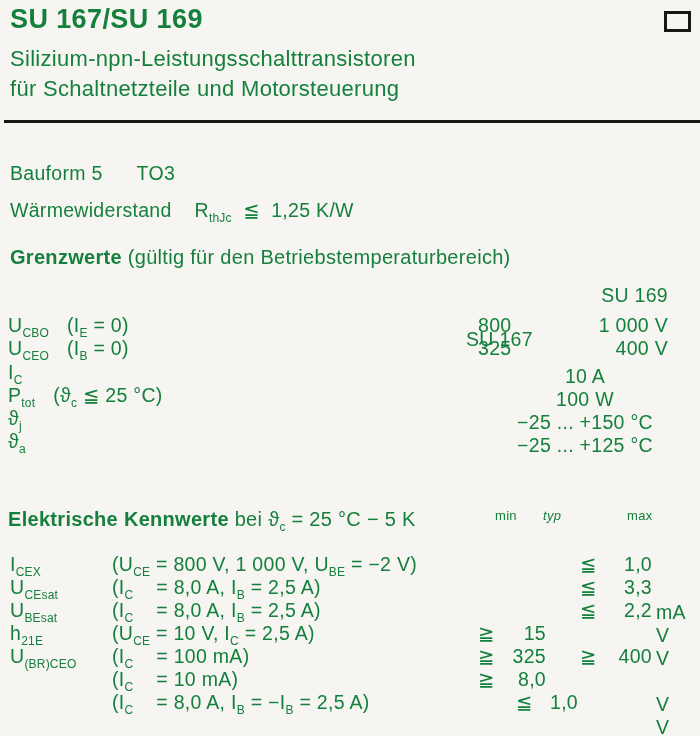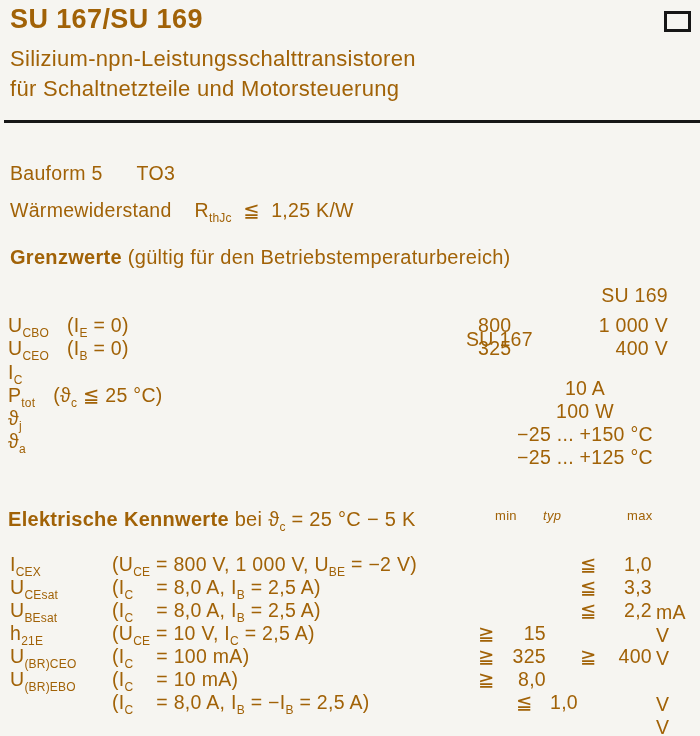--- a/index.html
+++ b/index.html
@@ -1,19 +1,19 @@
 <!DOCTYPE html>
 <html><head>
 <meta charset="utf-8">
 <style>
   html,body{margin:0;padding:0;}
   body{width:700px;height:736px;overflow:hidden;background:#e9e8e4;}
   .page{
     position:relative;width:700px;height:736px;
-    background:#f6f5f1;color:#a16207;
+    background:#f6f5f1;color:#15803d;
     font-family:"Liberation Sans",sans-serif;
     -webkit-font-smoothing:antialiased;
   }
   sub{font-size:12px;line-height:0;letter-spacing:0.2px;}
   .abs{position:absolute;}
   .pre{white-space:pre;}
   .b{font-weight:700;}
 
   .title{left:10px;top:4px;font-size:27px;font-weight:700;letter-spacing:0.4px;}
   .corner-box{left:664px;top:11px;width:21px;height:15px;border:3px solid #161616;background:transparent;}
@@ -31,21 +31,21 @@
 
   .gtable{left:8px;top:284px;width:684px;font-size:19.5px;letter-spacing:0.3px;}
   .ghead{position:relative;height:22px;margin-bottom:8px;}
   .ghead .c167{position:absolute;left:458px;margin-top:44px;}
   .ghead .c169{position:absolute;right:24px;}
   .grow{position:relative;height:23.3px;}
   .gsym{display:inline-block;min-width:0;}
   .gcond{white-space:pre;margin-left:18px;}
   .v167{position:absolute;left:470px;top:0;}
   .v169{position:absolute;right:24px;top:0;}
-  .vshared{position:absolute;left:470px;top:16px;width:214px;text-align:center;}
+  .vshared{position:absolute;left:470px;top:4px;width:214px;text-align:center;}
 
   .etable{left:8px;top:553px;width:684px;font-size:19.5px;letter-spacing:0.3px;}
   .erow{position:relative;height:23px;}
   .esym{position:absolute;left:2px;top:0;width:102px;}
   .econd{position:absolute;left:104px;top:0;white-space:pre;}
   .cell{position:absolute;top:0;display:flex;justify-content:space-between;}
   .emin{left:470px;width:68px;}
   .emid{left:508px;width:62px;}
   .emax{left:572px;width:72px;}
   .eunit{position:absolute;left:648px;top:0;margin-top:48px;}
@@ -209,21 +209,20 @@
             <span class="val"></span>
           </span>
     <span class="cell emax">
             <span class="rel">≧</span>
             <span class="val">400</span>
           </span>
     <span class="eunit">V</span>
   </div>
 
   <div class="erow">
-    <span class="esym">U<sub>(BR)EBO</sub></span>
     <span class="econd">(I<sub>C</sub>    = 10 mA)</span>
     <span class="cell emin">
             <span class="rel">≧</span>
             <span class="val">8,0</span>
           </span>
     <span class="cell emid">
             <span class="rel"></span>
             <span class="val"></span>
           </span>
     <span class="cell emax">

